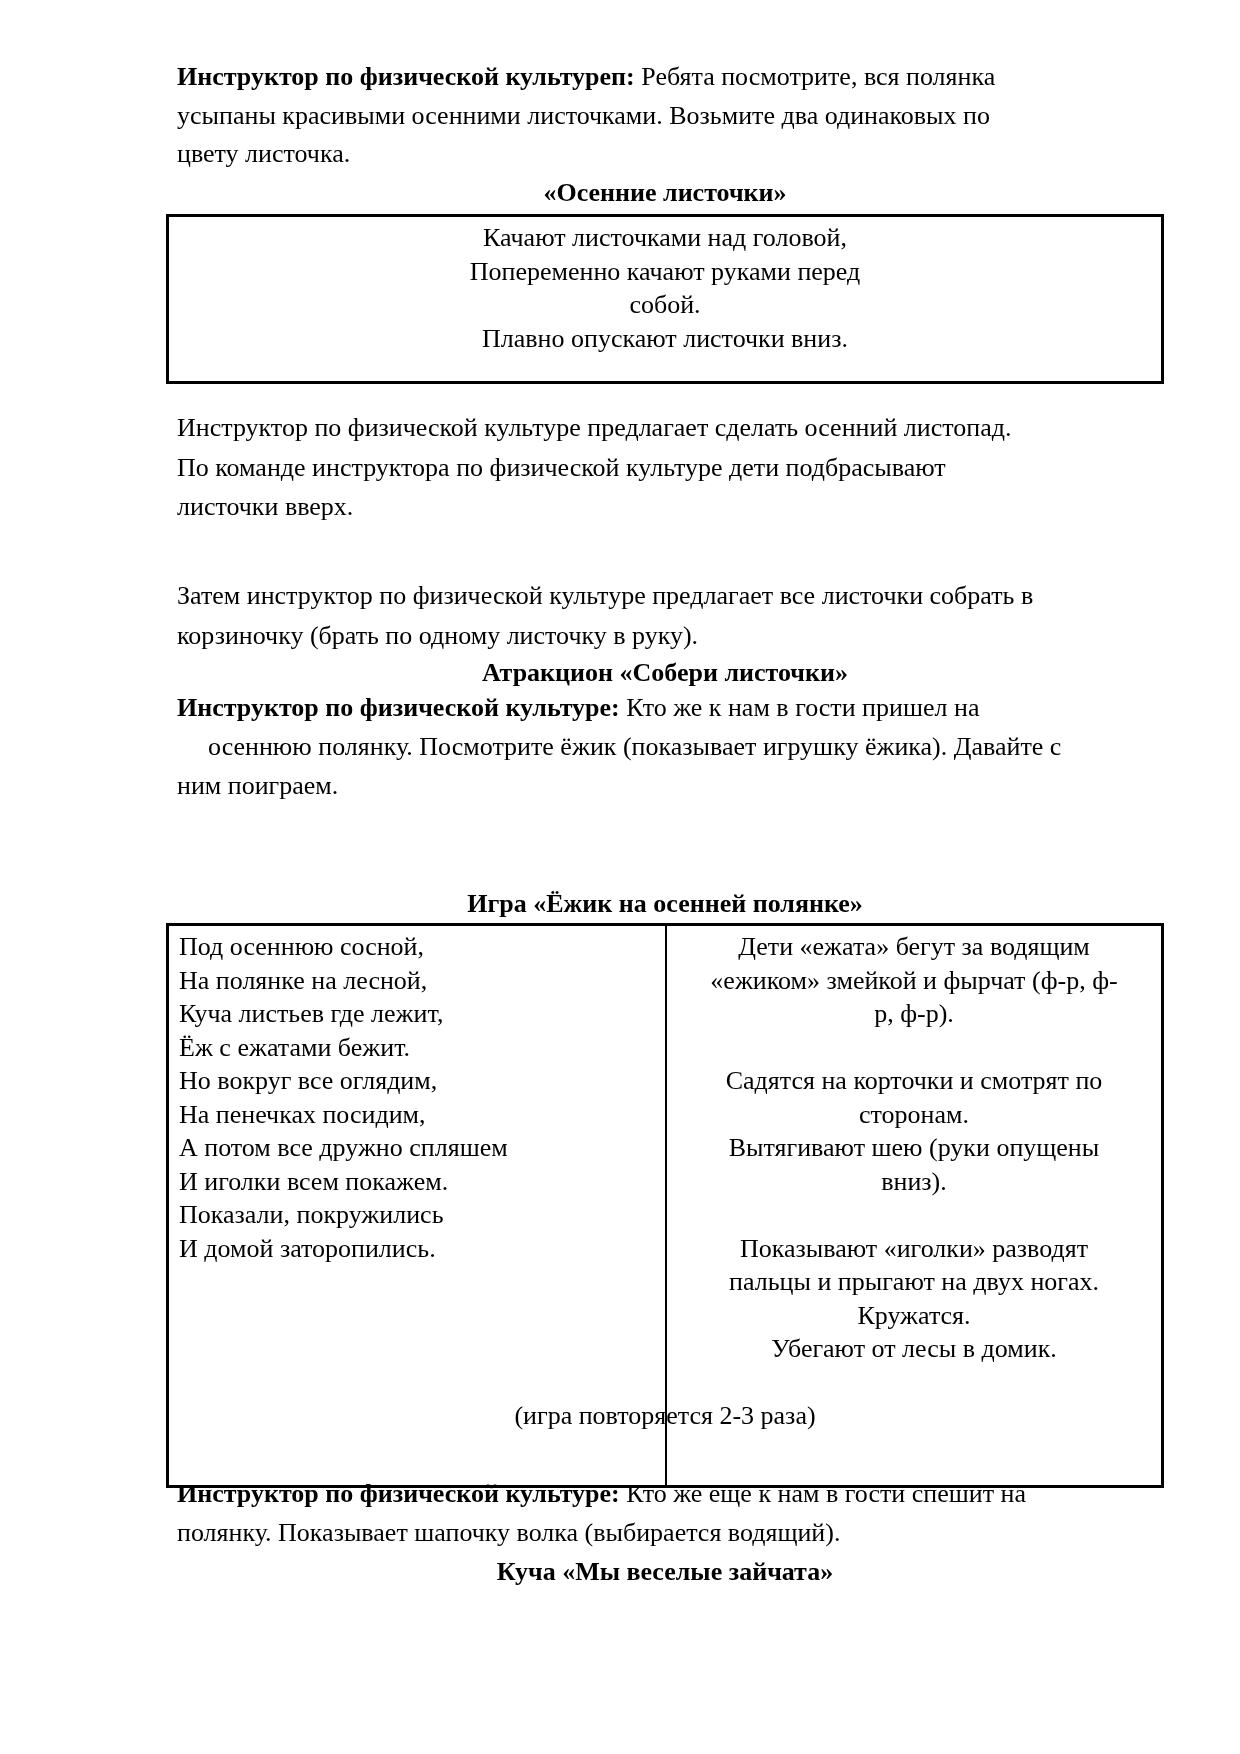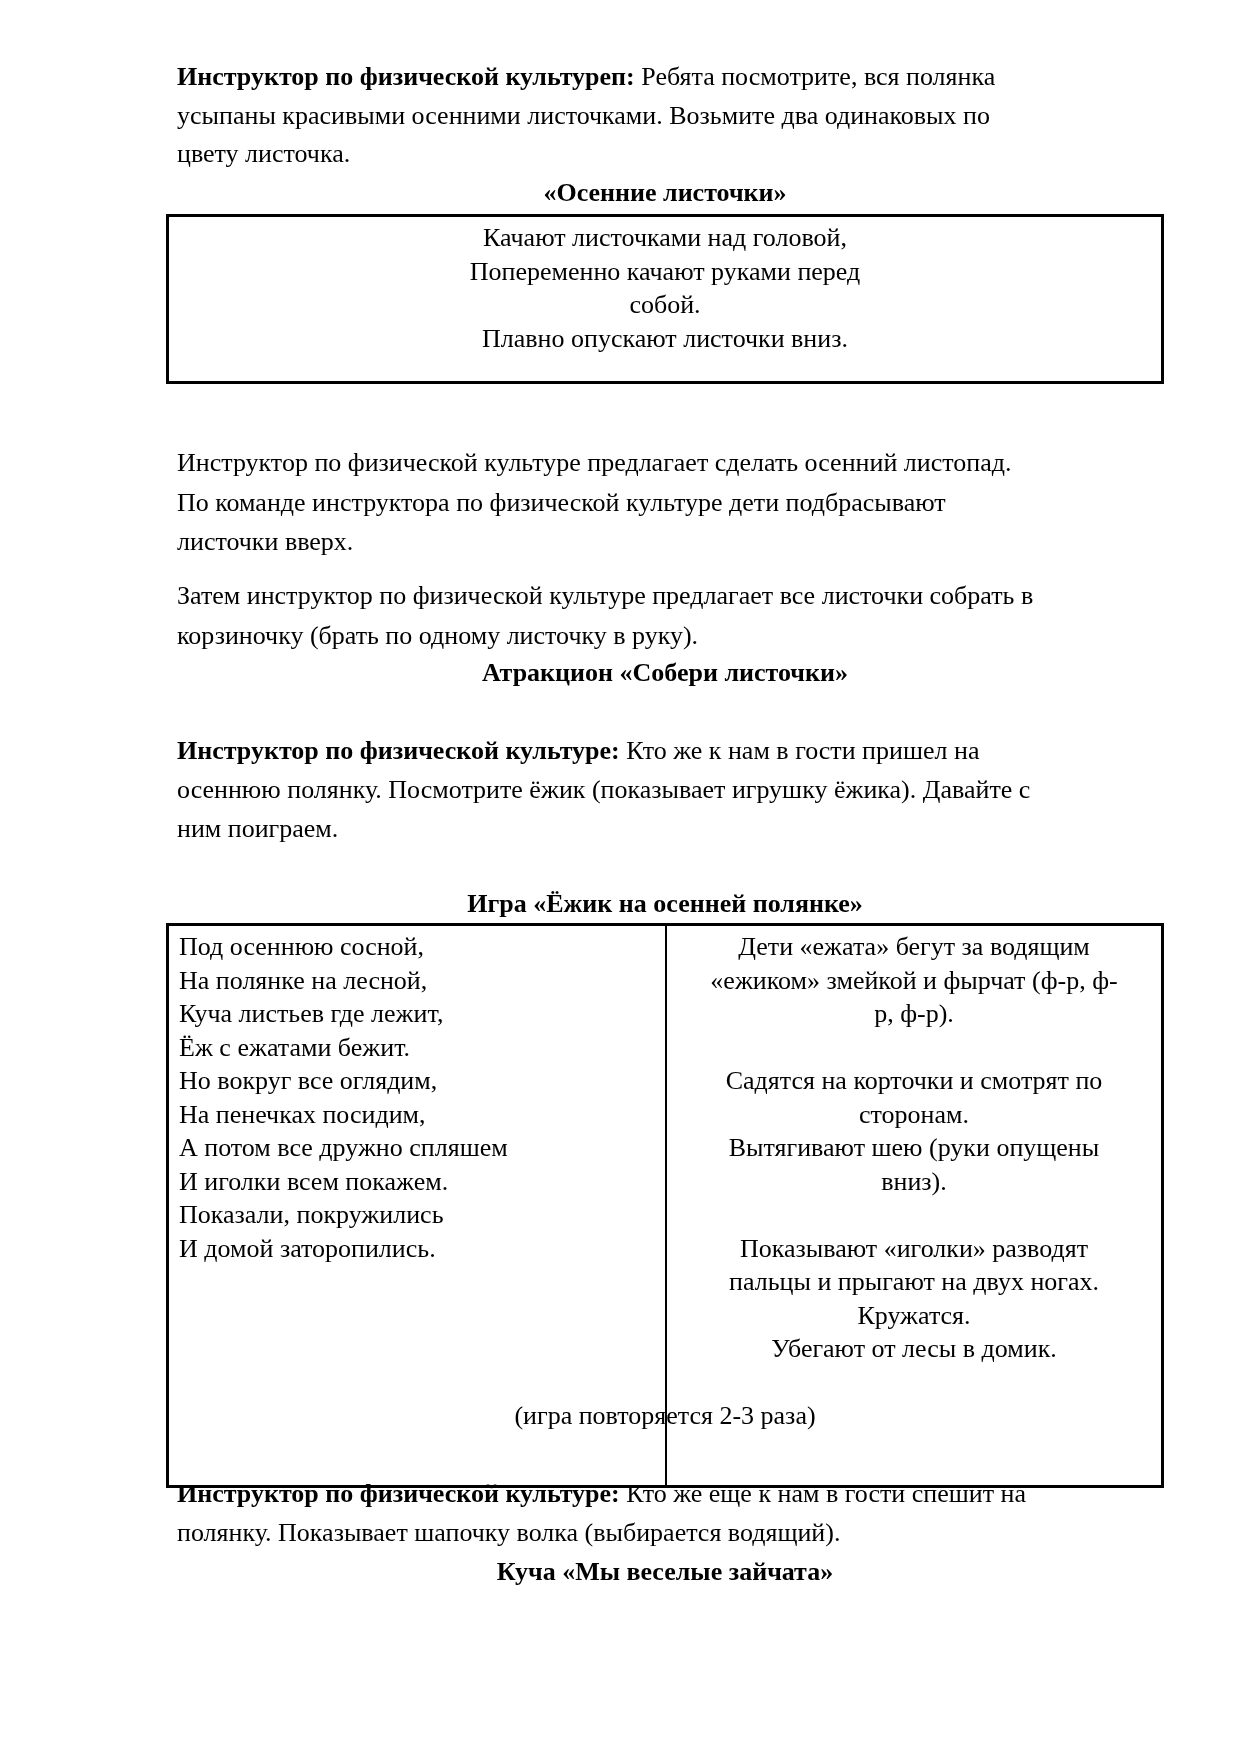--- a/index.html
+++ b/index.html
@@ -43,36 +43,36 @@
 
 <div class="tbl" style="top:214px; height:170px;">
   <div class="cell right">
     <div class="line">Качают листочками над головой,</div>
     <div class="line">Попеременно качают руками перед</div>
     <div class="line">собой.</div>
     <div class="line">Плавно опускают листочки вниз.</div>
   </div>
 </div>
 
-<div class="block" style="top:443px;">
+<div class="block" style="top:408px;">
   <p class="para" style="line-height:39.5px;">Инструктор по физической культуре предлагает сделать осенний листопад.</p>
   <p class="para" style="line-height:39.5px;">По команде инструктора по физической культуре дети подбрасывают</p>
   <p class="para" style="line-height:39.5px;">листочки вверх.</p>
 </div>
 
 <div class="block" style="top:576px;">
   <p class="para" style="line-height:39.5px;">Затем инструктор по физической культуре предлагает все листочки собрать в</p>
   <p class="para" style="line-height:39.5px;">корзиночку (брать по одному листочку в руку).</p>
 </div>
 
 <p class="title" style="top:657px;">Атракцион «Собери листочки»</p>
 
-<div class="block" style="top:731px;">
+<div class="block" style="top:688px;">
   <p class="para" style="line-height:39px;"><b>Инструктор по физической культуре:</b><span> Кто же к нам в гости пришел на</span></p>
-  <p class="para" style="line-height:39px;">осеннюю полянку. Посмотрите ёжик (показывает игрушку ёжика). Давайте с</p>
+  <p class="para" style="line-height:39px;margin-left:31px;">осеннюю полянку. Посмотрите ёжик (показывает игрушку ёжика). Давайте с</p>
   <p class="para" style="line-height:39px;">ним поиграем.</p>
 </div>
 
 <p class="title" style="top:888px;">Игра «Ёжик на осенней полянке»</p>
 
 <div class="tbl" style="top:923px; height:565px;">
   <div class="cell left">
     <div class="line">Под осеннюю сосной,</div>
     <div class="line">На полянке на лесной,</div>
     <div class="line">Куча листьев где лежит,</div>

